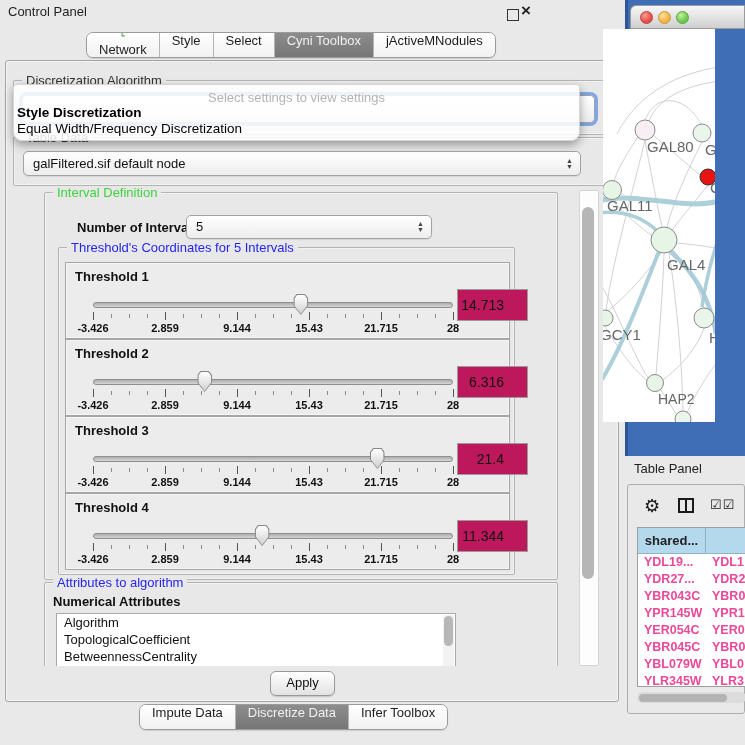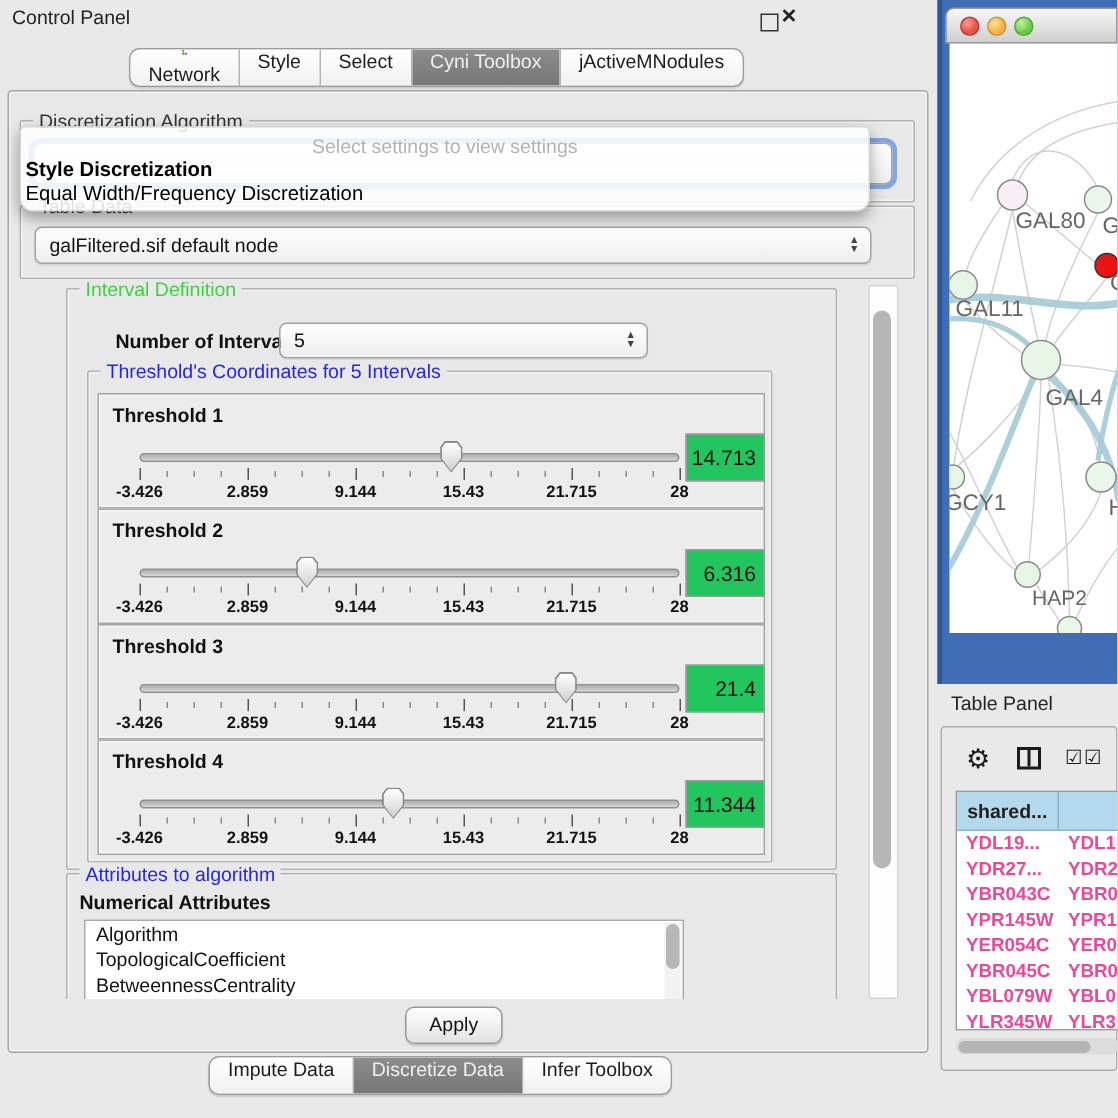--- a/index.html
+++ b/index.html
@@ -59,43 +59,43 @@
   .ticks{position:absolute;left:0;top:15px;width:100%;height:9px;}
   .tick{position:absolute;top:2px;width:1px;height:4px;background:#8a8a8a;}
   .tick.major{top:0;height:8px;background:#555;}
   .tick-labels{position:absolute;left:0;top:25px;width:100%;height:12px;}
   .tick-label{position:absolute;transform:translateX(-50%);font-size:11px;font-weight:bold;color:#111;white-space:nowrap;}
   .thumb{position:absolute;top:-3px;width:15px;height:21px;transform:translateX(-50%);}
   .thumb:before{content:"";position:absolute;inset:0;background:#878787;
         clip-path:polygon(22% 0,78% 0,100% 20%,100% 55%,50% 100%,0 55%,0 20%);}
   .thumb:after{content:"";position:absolute;inset:1px;background:linear-gradient(#ffffff,#d0d0d0);
         clip-path:polygon(22% 0,78% 0,100% 20%,100% 55%,50% 100%,0 55%,0 20%);}
-  .value-box{position:absolute;left:391px;top:26px;width:46px;height:30px;background:#22c55e;border:1px solid #9b9b9b;
-             font-size:14px;color:#111;text-align:right;line-height:30px;padding-right:5px;}
+  .value-box{position:absolute;left:391px;top:26px;width:46px;height:30px;background:#be185d;border:1px solid #9b9b9b;
+             font-size:14px;color:#111;text-align:right;line-height:30px;padding-right:23px;}
 
   
   .attr-sub{position:absolute;left:8px;top:11px;font-size:13px;font-weight:bold;color:#111;}
   .attr-list{position:absolute;left:11px;top:30px;width:398px;height:72px;background:#fff;border:1px solid #a9a9a9;overflow:hidden;}
   .attr-item{font-size:13px;color:#111;line-height:17px;padding-left:7px;white-space:nowrap;}
   .attr-vscroll{position:absolute;right:1px;top:1px;width:11px;height:70px;background:#f2f2f2;}
   .attr-vscroll .thumb-v2{position:absolute;left:1px;top:1px;width:9px;height:30px;background:#b7b7b7;border-radius:5px;}
 
   .apply-btn{left:270px;top:671px;width:63px;height:23px;background:linear-gradient(#ffffff,#e2e2e2);
              border:1px solid #999;border-radius:6px;font-size:13px;color:#111;text-align:center;line-height:22px;
              box-shadow:0 1px 1px rgba(0,0,0,.15);}
 
   
   .blue-frame{left:625px;top:0;width:120px;height:456px;background:#3f6db6;border-left:3px solid #2f5596;box-sizing:border-box;}
   .mac-titlebar{left:630px;top:5px;width:115px;height:24px;background:linear-gradient(#f7f7f7,#cfcfcf);
                 border:1px solid #9a9a9a;border-radius:6px 0 0 0;box-sizing:border-box;}
   .light{position:absolute;top:5px;width:13px;height:13px;border-radius:50%;box-sizing:border-box;}
   .light.red{left:9px;background:radial-gradient(circle at 35% 30%,#ff9d94,#e4504a 60%);border:1px solid #c23a34;}
   .light.yellow{left:27px;background:radial-gradient(circle at 35% 30%,#ffe39e,#f3b244 60%);border:1px solid #cf9432;}
   .light.green{left:45px;background:radial-gradient(circle at 35% 30%,#c2f2a0,#6fc94f 60%);border:1px solid #53a734;}
-  .net-canvas{left:633px;top:29px;width:112px;height:393px;background:#fff;}
+  .net-canvas{left:603px;top:29px;width:112px;height:393px;background:#fff;}
 
   
   .tp-title{left:634px;top:461px;font-size:13px;color:#222;}
   .tp-box{left:627px;top:484px;width:118px;height:230px;background:#e9e9e9;border:1px solid #adadad;border-radius:3px;box-sizing:border-box;}
   .gear{position:absolute;left:16px;top:10px;font-size:18px;color:#1a1a1a;}
   .split-icon{position:absolute;left:50px;top:13px;width:16px;height:15px;border:2px solid #1a1a1a;box-sizing:border-box;}
   .split-icon:before{content:"";position:absolute;left:5px;top:0;width:2px;height:100%;background:#1a1a1a;}
   .checks{position:absolute;left:82px;top:12px;font-size:13px;color:#1a1a1a;letter-spacing:1px;white-space:nowrap;}
   .tp-table{position:absolute;left:9px;top:42px;width:109px;height:160px;overflow:hidden;background:#fff;border:1px solid #9e9e9e;box-sizing:border-box;font-weight:bold;}
   .tp-header{display:flex;height:25px;background:#b4d9ec;border-bottom:1px solid #8fb3c7;}

